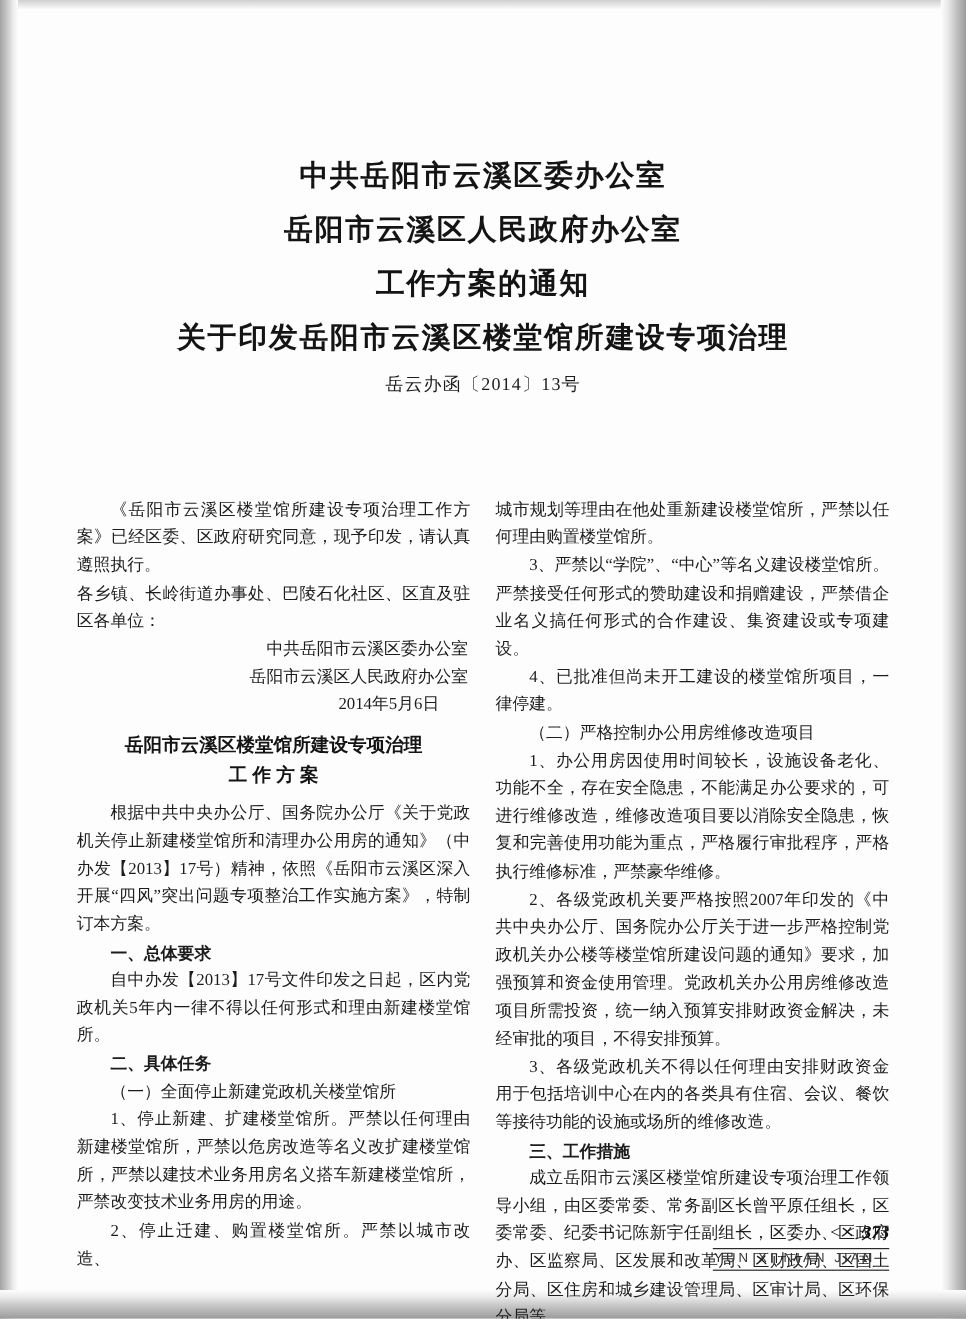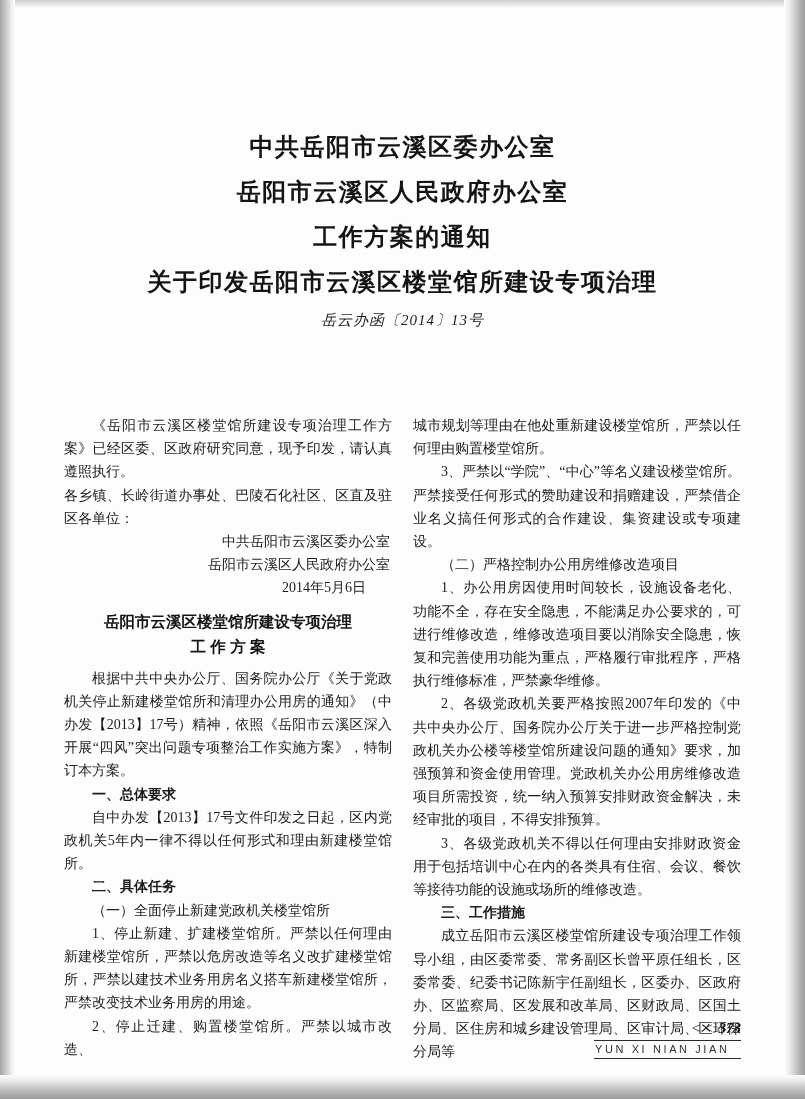--- a/index.html
+++ b/index.html
@@ -24,21 +24,21 @@
 
   .doc-title {
     position:absolute; top:124px; left:40px; right:40px; z-index:2;
     text-align:center;
     font-family:"Liberation Sans","DejaVu Sans",sans-serif;
     font-weight:bold; font-size:24px; line-height:45px;
     letter-spacing:1.5px; color:#141414;
   }
   .doc-number {
     position:absolute; top:311px; left:0; right:0; z-index:2;
-    text-align:center; font-style:italic;
+    text-align:center; 
     font-size:15px; letter-spacing:1px; color:#1c1c1c;
   }
   .columns {
     position:absolute; top:414px; left:64px; width:677px; z-index:2;
     display:flex; gap:21px;
   }
   .col {
     width:328px;
     font-size:14px; line-height:23.2px;
     text-align:justify;
@@ -109,20 +109,21 @@
       <p class="p indent">自中办发【2013】17号文件印发之日起，区内党政机关5年内一律不得以任何形式和理由新建楼堂馆所。</p>
       <p class="p indent bold">二、具体任务</p>
       <p class="p indent">（一）全面停止新建党政机关楼堂馆所</p>
       <p class="p indent">1、停止新建、扩建楼堂馆所。严禁以任何理由新建楼堂馆所，严禁以危房改造等名义改扩建楼堂馆所，严禁以建技术业务用房名义搭车新建楼堂馆所，严禁改变技术业务用房的用途。</p>
       <p class="p indent">2、停止迁建、购置楼堂馆所。严禁以城市改造、</p>
     </div>
 
     <div class="col">
       <p class="p">城市规划等理由在他处重新建设楼堂馆所，严禁以任何理由购置楼堂馆所。</p>
       <p class="p indent">3、严禁以“学院”、“中心”等名义建设楼堂馆所。严禁接受任何形式的赞助建设和捐赠建设，严禁借企业名义搞任何形式的合作建设、集资建设或专项建设。</p>
+      <p class="p indent">4、已批准但尚未开工建设的楼堂馆所项目，一律停建。</p>
       <p class="p indent">（二）严格控制办公用房维修改造项目</p>
       <p class="p indent">1、办公用房因使用时间较长，设施设备老化、功能不全，存在安全隐患，不能满足办公要求的，可进行维修改造，维修改造项目要以消除安全隐患，恢复和完善使用功能为重点，严格履行审批程序，严格执行维修标准，严禁豪华维修。</p>
       <p class="p indent">2、各级党政机关要严格按照2007年印发的《中共中央办公厅、国务院办公厅关于进一步严格控制党政机关办公楼等楼堂馆所建设问题的通知》要求，加强预算和资金使用管理。党政机关办公用房维修改造项目所需投资，统一纳入预算安排财政资金解决，未经审批的项目，不得安排预算。</p>
       <p class="p indent">3、各级党政机关不得以任何理由安排财政资金用于包括培训中心在内的各类具有住宿、会议、餐饮等接待功能的设施或场所的维修改造。</p>
       <p class="p indent bold">三、工作措施</p>
       <p class="p indent">成立岳阳市云溪区楼堂馆所建设专项治理工作领导小组，由区委常委、常务副区长曾平原任组长，区委常委、纪委书记陈新宇任副组长，区委办、区政府办、区监察局、区发展和改革局、区财政局、区国土分局、区住房和城乡建设管理局、区审计局、区环保分局等</p>
     </div>
 
   </div>
 

